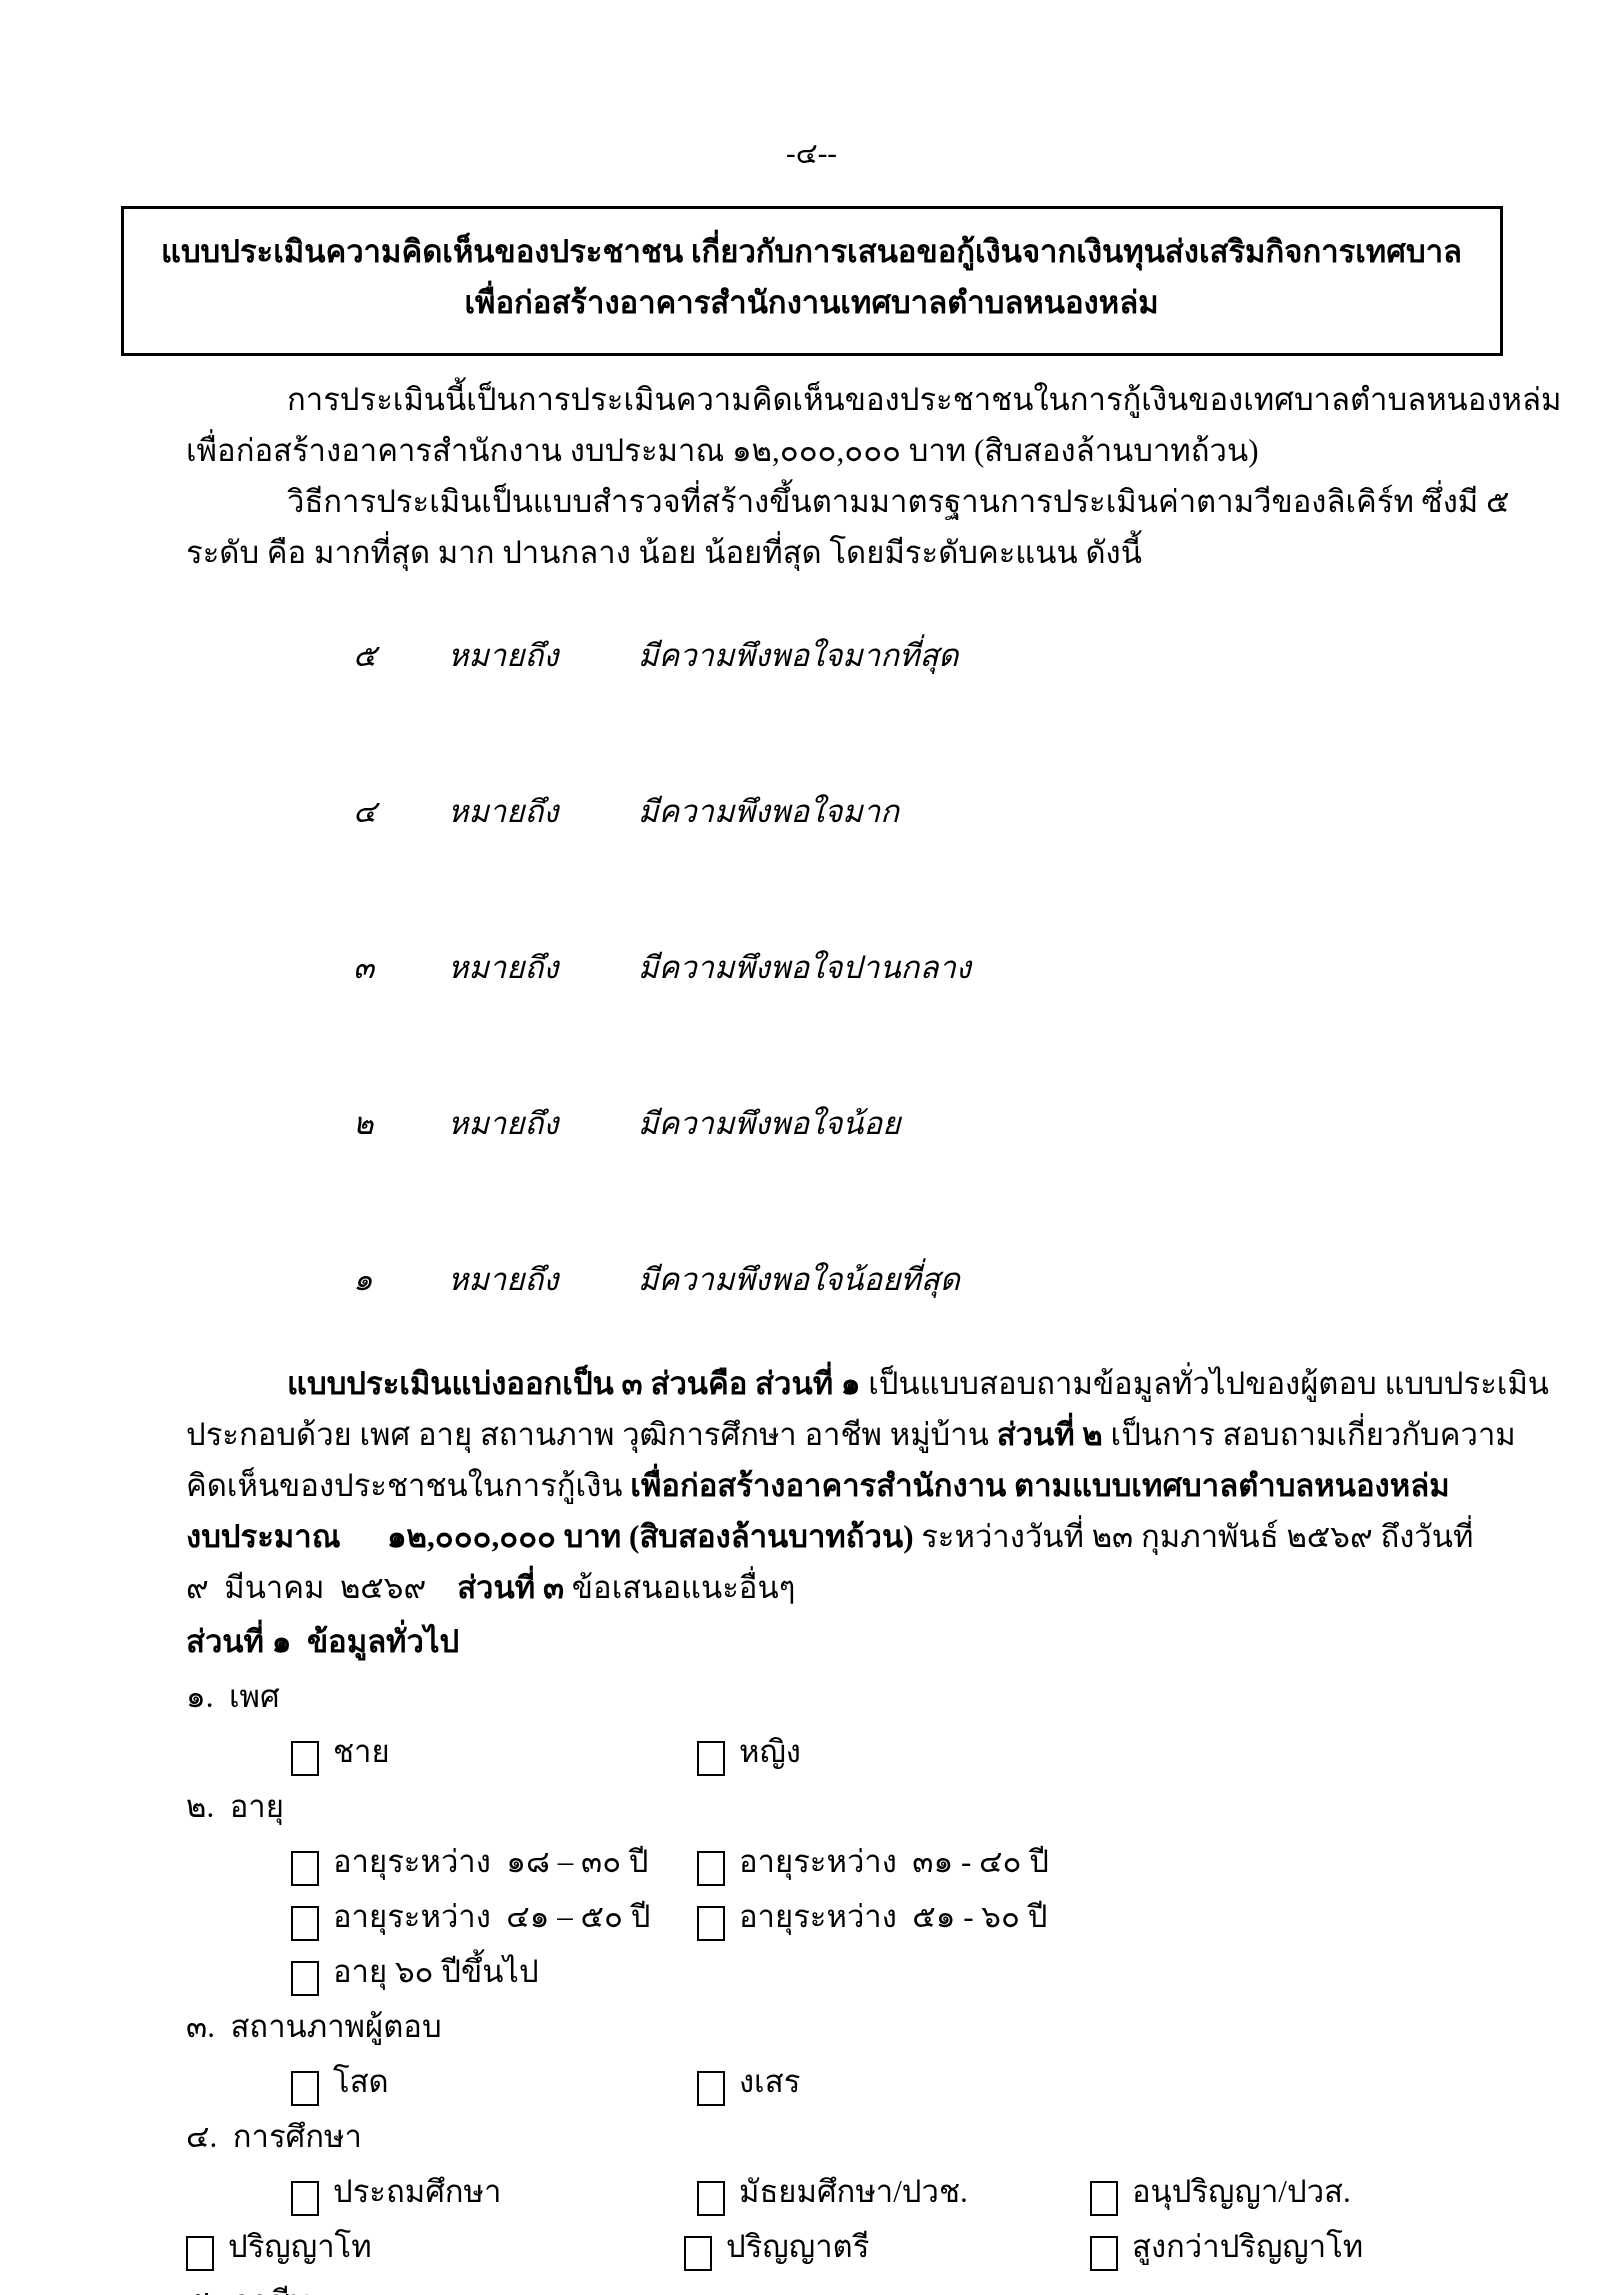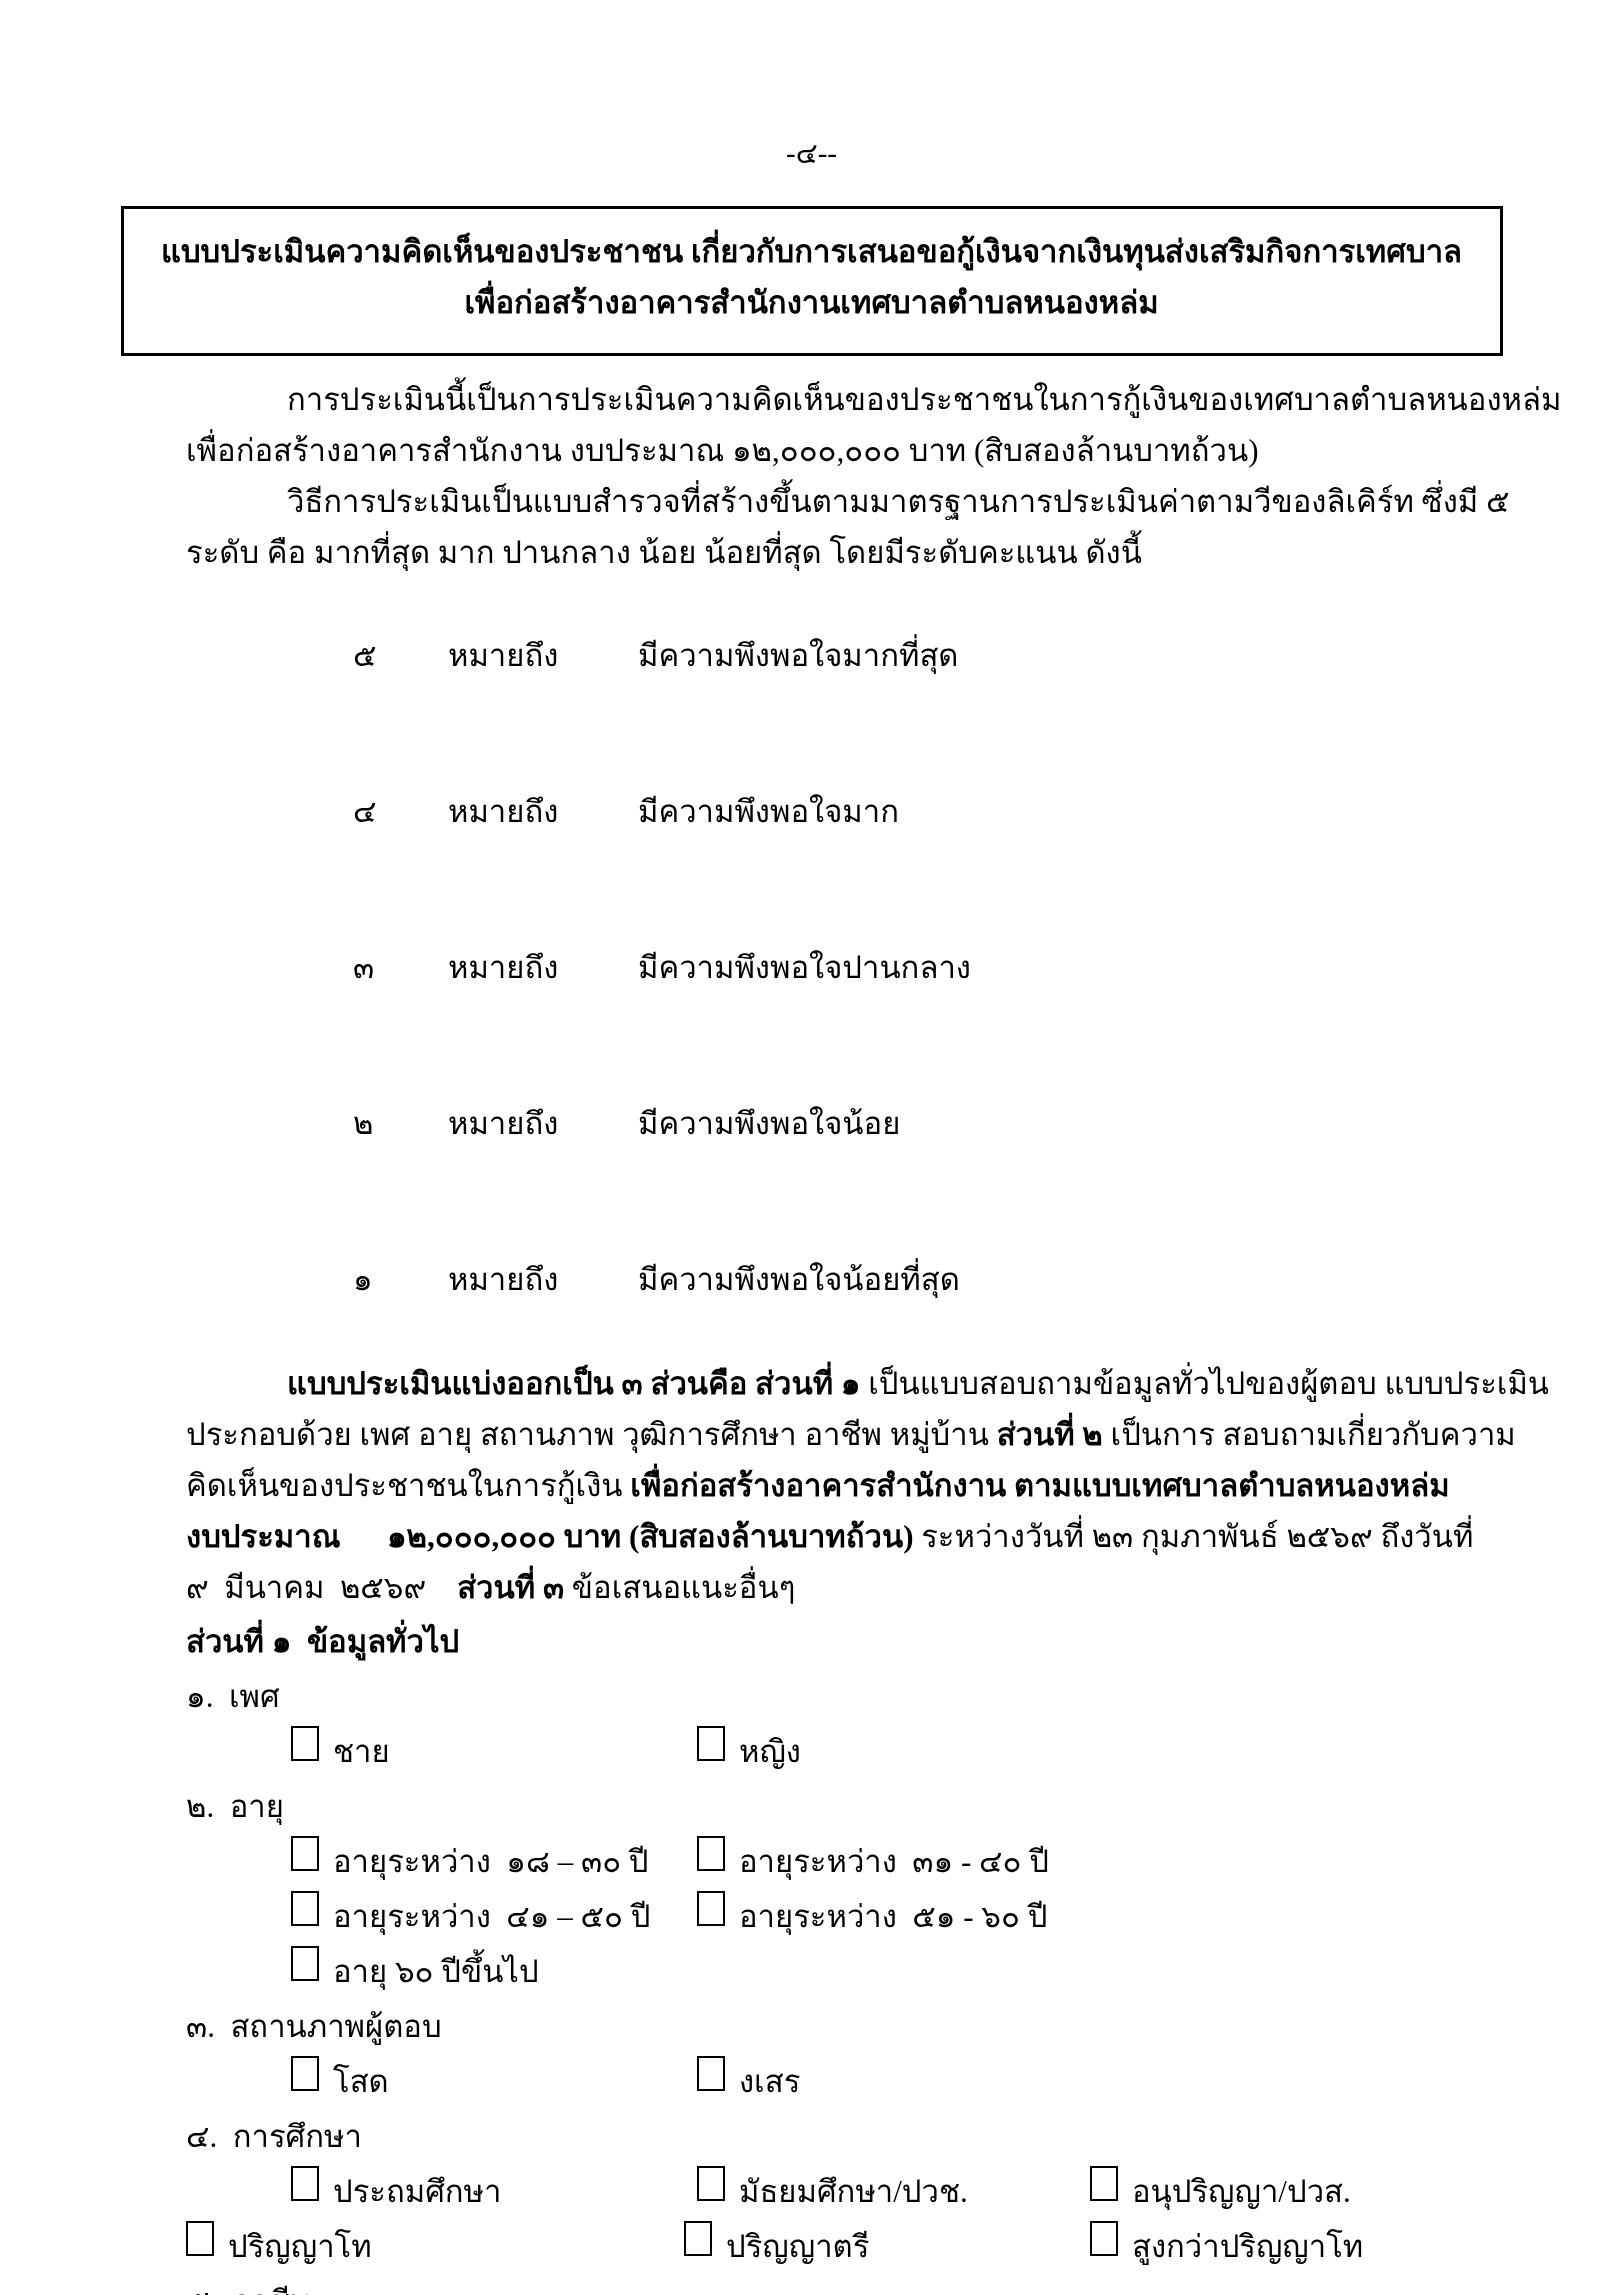--- a/index.html
+++ b/index.html
@@ -23,26 +23,26 @@
     border:3.3px solid #000000;
     text-align:center;
     font-weight:bold;
     padding:17px 0 25px 0;
   }
   .title-box .tline{line-height:51px;white-space:pre;}
   .body-area{margin:18.3px 118px 0 186px;}
   .line{line-height:51px;white-space:pre;}
   .indent{padding-left:101px;}
   .bold{font-weight:bold;}
-  .scale-row{line-height:52px;white-space:pre;}
+  .scale-row{line-height:52px;white-space:pre;font-style:italic;}
   .scale-row .score{display:inline-block;margin-left:105px;width:95px;}
   .scale-row .kw{display:inline-block;width:190px;}
   .form-line{height:55px;display:flex;align-items:center;white-space:pre;}
   .q-label{white-space:pre;}
-  .opt-cell{display:flex;align-items:flex-start;white-space:pre;}
+  .opt-cell{display:flex;align-items:flex-end;white-space:pre;}
   .c1{margin-left:105px;width:406px;flex:0 0 auto;}
   .c2{width:393px;flex:0 0 auto;}
   .c3{flex:1 1 auto;}
   .checkbox{
     width:23.6px;height:31px;
     border:2px solid #000000;
     background:#ffffff;
     display:inline-block;
     margin-right:14.4px;
     flex:0 0 auto;

